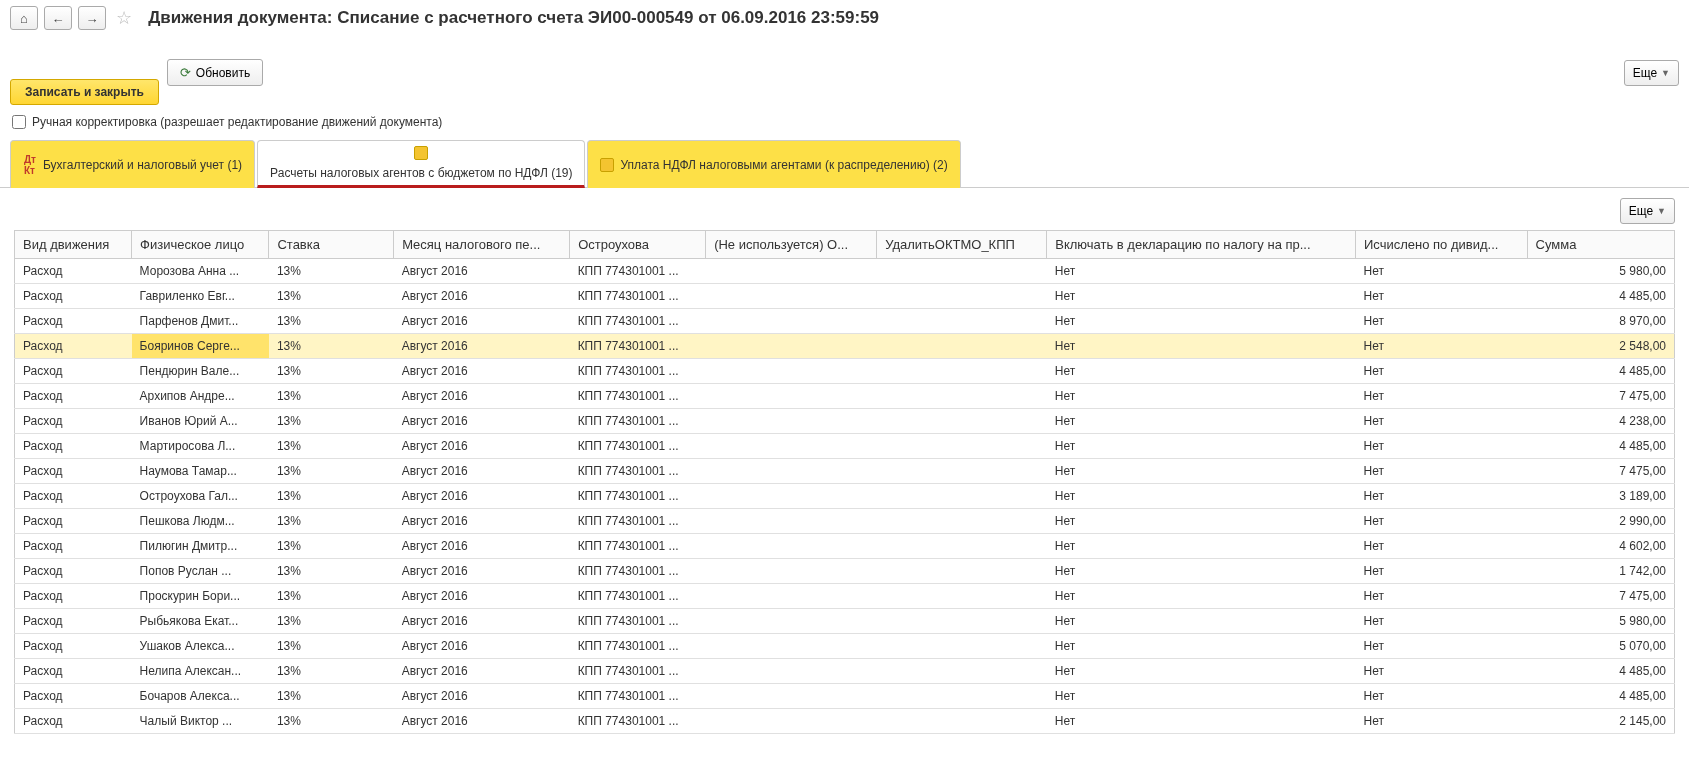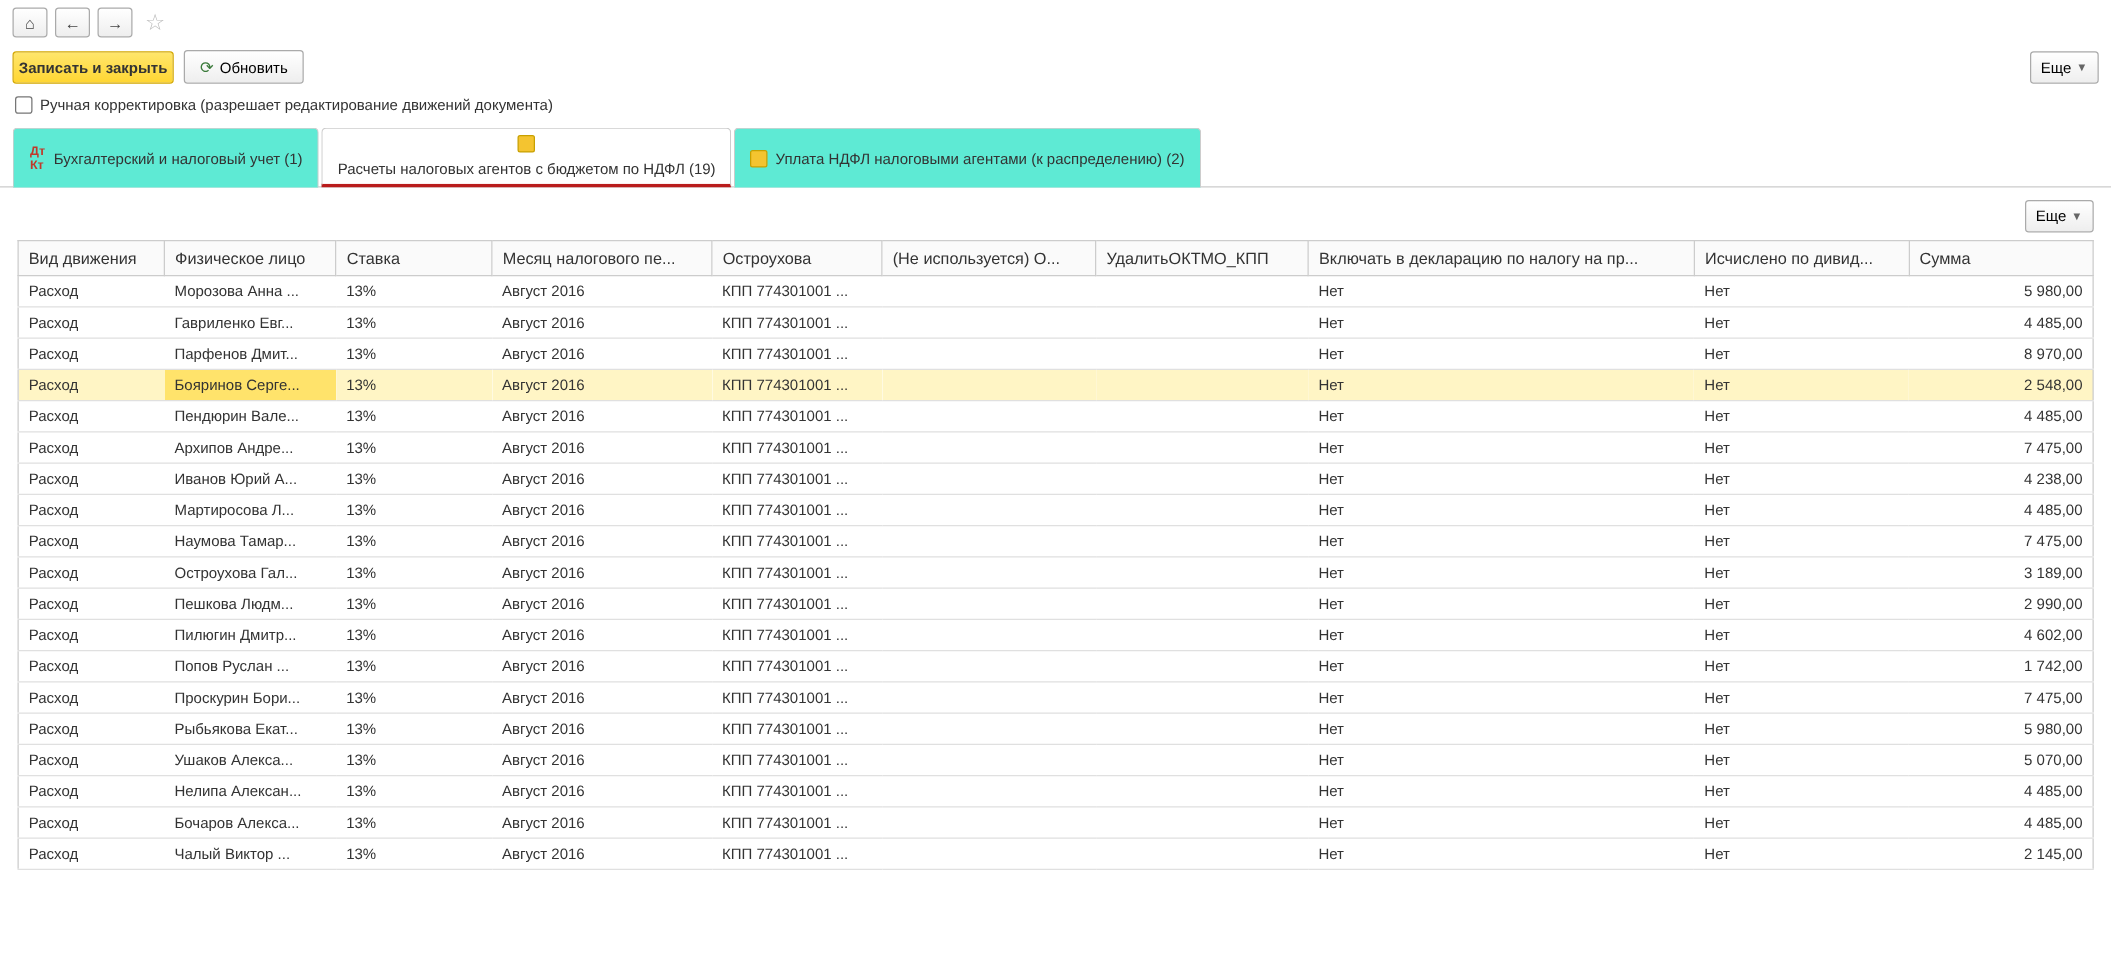--- a/index.html
+++ b/index.html
@@ -10,22 +10,22 @@
   width: 28px; height: 24px; border: 1px solid #aaa; border-radius: 3px;
   background: linear-gradient(#fff,#eee); display: flex; align-items: center;
   justify-content: center; cursor: pointer; font-size: 13px; color: #444;
 }
 .star-icon { font-size: 18px; color: #bbb; cursor: pointer; padding: 0 4px; }
 .page-title { font-size: 17px; font-weight: bold; color: #333; margin-left: 6px; }
 
 .toolbar-row { display: flex; align-items: center; padding: 4px 10px 8px; gap: 8px; }
 .btn-primary {
   background: linear-gradient(#ffe66b,#ffd633); border: 1px solid #d4a800;
-  border-radius: 3px; padding: 5px 4px; font-weight: bold; font-size: 12px;
-  cursor: pointer; color: #333;
+  border-radius: 3px; padding: 5px 14px; font-weight: bold; font-size: 12px;
+  cursor: pointer; color: #333; margin-top: 39px;
 }
 .btn-secondary {
   background: linear-gradient(#fff,#eee); border: 1px solid #aaa; border-radius: 3px;
   padding: 5px 12px; font-size: 12px; cursor: pointer; display: flex;
   align-items: center; gap: 5px;
 }
 .refresh-icon { display: inline-block; font-size: 13px; color: #3a7a3a; }
 .spacer { flex: 1; }
 .btn-more {
   background: linear-gradient(#fff,#eee); border: 1px solid #aaa; border-radius: 3px;
@@ -34,21 +34,21 @@
 }
 .dropdown-caret { font-size: 9px; color: #666; }
 
 .checkbox-row { display: flex; align-items: flex-start; gap: 6px; padding: 2px 12px 10px; }
 .checkbox-row input { width: 14px; height: 14px; }
 .checkbox-row label { font-size: 12px; color: #333; }
 
 .tabs-row { display: flex; border-bottom: 1px solid #ccc; padding: 0 10px; }
 .tab {
   border: 1px solid #ccc; border-bottom: none; border-radius: 4px 4px 0 0;
-  padding: 5px 12px; margin-right: 2px; background: #5eead4; cursor: pointer;
+  padding: 5px 12px; margin-right: 2px; background: #fde047; cursor: pointer;
   display: flex; align-items: center; gap: 6px; font-size: 12px;
   position: relative; top: 1px;
 }
 .tab.active { background: #fff; border-bottom: 3px solid #b91c1c; flex-direction: column; }
 .tab-icon { width: 14px; height: 14px; display: inline-flex; align-items: center;
   justify-content: center; font-size: 10px; }
 .tab-icon.red { color: #c0392b; font-weight: bold; }
 .tab-icon.yellow { background: #f4c430; border: 1px solid #c8a000; border-radius: 2px; }
 
 .inner-toolbar { display: flex; padding: 10px 14px 6px; }
@@ -80,20 +80,21 @@
   <button class="nav-btn">
       <span>⌂</span>
     </button>
   <button class="nav-btn">
       <span>←</span>
     </button>
   <button class="nav-btn">
       <span>→</span>
     </button>
   <span class="star-icon">☆</span>
+  <span class="page-title">Движения документа: Списание с расчетного счета ЭИ00-000549 от 06.09.2016 23:59:59</span>
 </div>
 
 <div class="toolbar-row">
   <button class="btn-primary">Записать и закрыть</button>
   <button class="btn-secondary">
     <span class="refresh-icon">⟳</span>
     <span>Обновить</span>
   </button>
   <div class="spacer"></div>
   <button class="btn-more">

